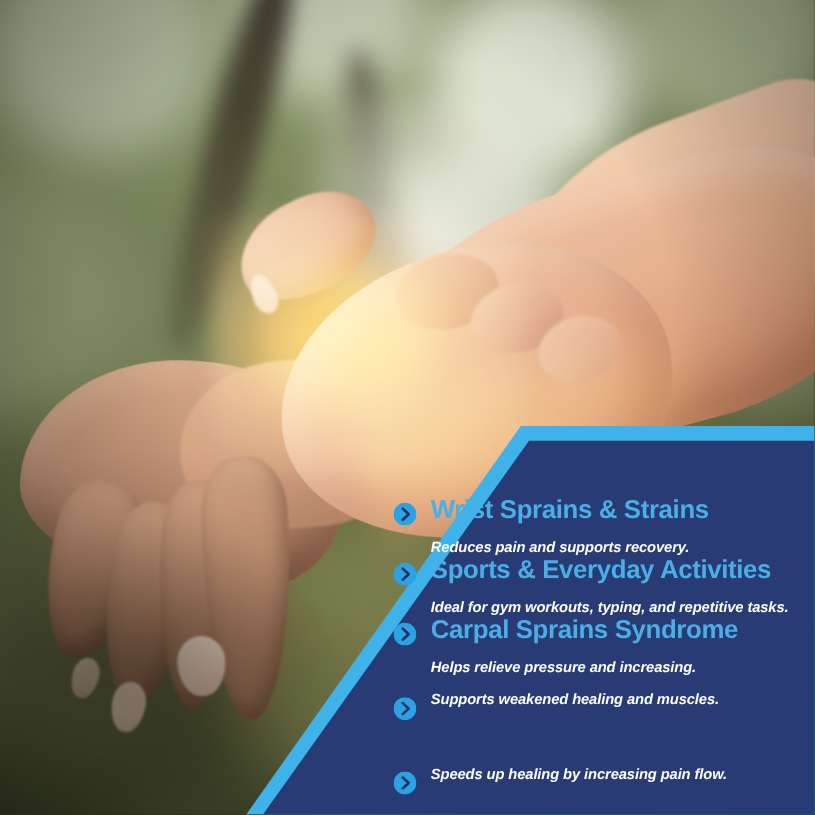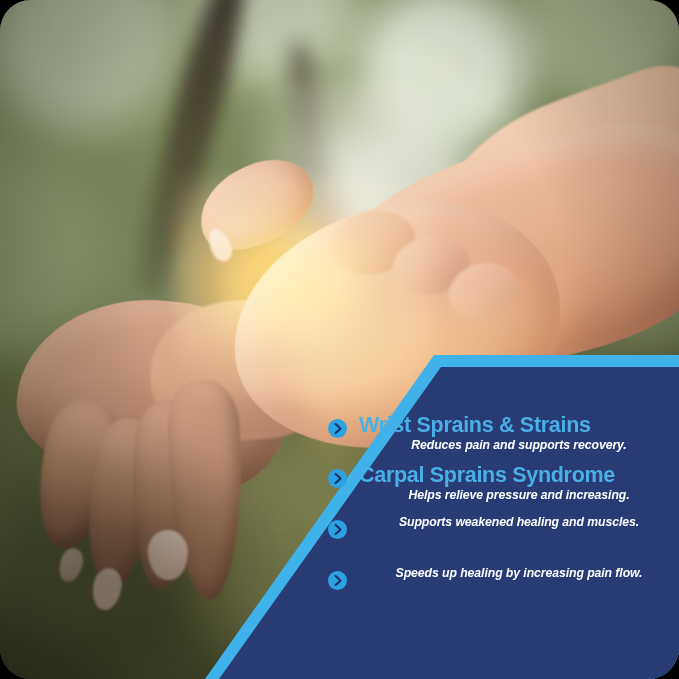--- a/index.html
+++ b/index.html
@@ -7,21 +7,20 @@
     padding: 0;
     background: #000;
   }
   #stage {
     position: relative;
     width: 679px;
     height: 679px;
     overflow: hidden;
     font-family: "Liberation Sans", sans-serif;
     background: #2a2a1e;
-    border-radius: 31px;
   }
 
   
   .photo {
     position: absolute;
     inset: 0;
     overflow: hidden;
   }
   
   .bokeh-base {
@@ -271,22 +270,21 @@
   }
   .feature-desc {
     display: block;
     color: #FFFFFF;
     font-size: 12.3px;
     font-style: italic;
     font-weight: bold;
     line-height: 15px;
     letter-spacing: -0.1px;
     white-space: nowrap;
-    margin-top: 1px;
-    text-align: center;
+    margin-top: 12px;
   }
 </style>
 </head>
 <body>
 
 <div id="stage">
 
   <div class="photo">
     <div class="bokeh-base"></div>
     <div class="branch"></div>
@@ -331,20 +329,30 @@
       <span class="bullet-icon">
         <svg width="19" height="19" viewBox="0 0 19 19">
           <circle cx="9.5" cy="9.5" r="9.5" fill="#2BA3E3"></circle>
           <path d="M7.6 4.9 L12.6 9.5 L7.6 14.1" fill="none" stroke="#1B2F63" stroke-width="2.1" stroke-linecap="round" stroke-linejoin="round"></path>
         </svg>
       </span>
       <span class="feature-title">Wrist Sprains &amp; Strains</span>
       <span class="feature-desc">Reduces pain and supports recovery.</span>
     </div>
 
+    <div class="feature">
+      <span class="bullet-icon">
+        <svg width="19" height="19" viewBox="0 0 19 19">
+          <circle cx="9.5" cy="9.5" r="9.5" fill="#2BA3E3"></circle>
+          <path d="M7.6 4.9 L12.6 9.5 L7.6 14.1" fill="none" stroke="#1B2F63" stroke-width="2.1" stroke-linecap="round" stroke-linejoin="round"></path>
+        </svg>
+      </span>
+      <span class="feature-title">Sports &amp; Everyday Activities</span>
+      <span class="feature-desc">Ideal for gym workouts, typing, and repetitive tasks.</span>
+    </div>
 
     <div class="feature">
       <span class="bullet-icon">
         <svg width="19" height="19" viewBox="0 0 19 19">
           <circle cx="9.5" cy="9.5" r="9.5" fill="#2BA3E3"></circle>
           <path d="M7.6 4.9 L12.6 9.5 L7.6 14.1" fill="none" stroke="#1B2F63" stroke-width="2.1" stroke-linecap="round" stroke-linejoin="round"></path>
         </svg>
       </span>
       <span class="feature-title">Carpal Sprains Syndrome</span>
       <span class="feature-desc">Helps relieve pressure and increasing.</span>

